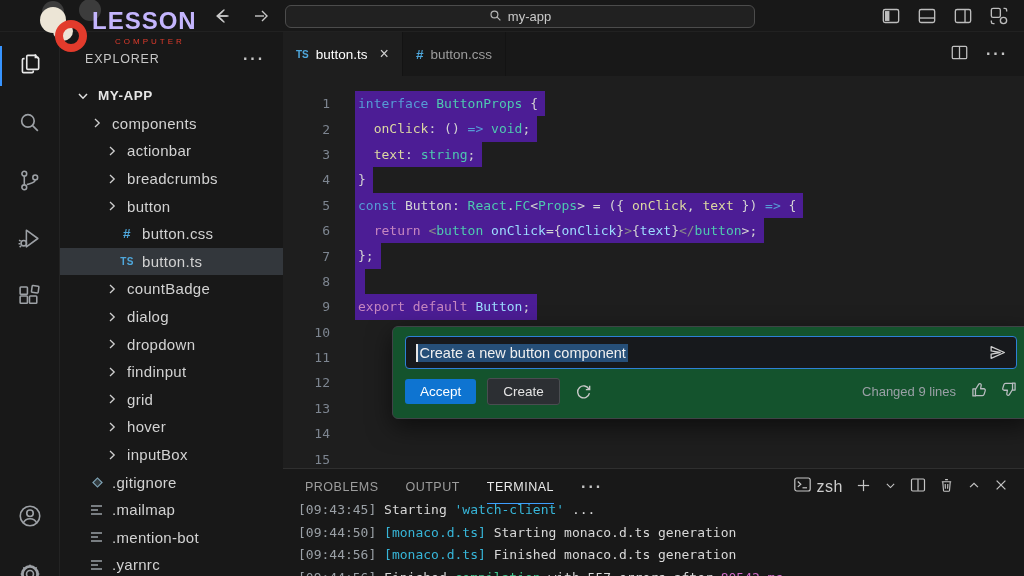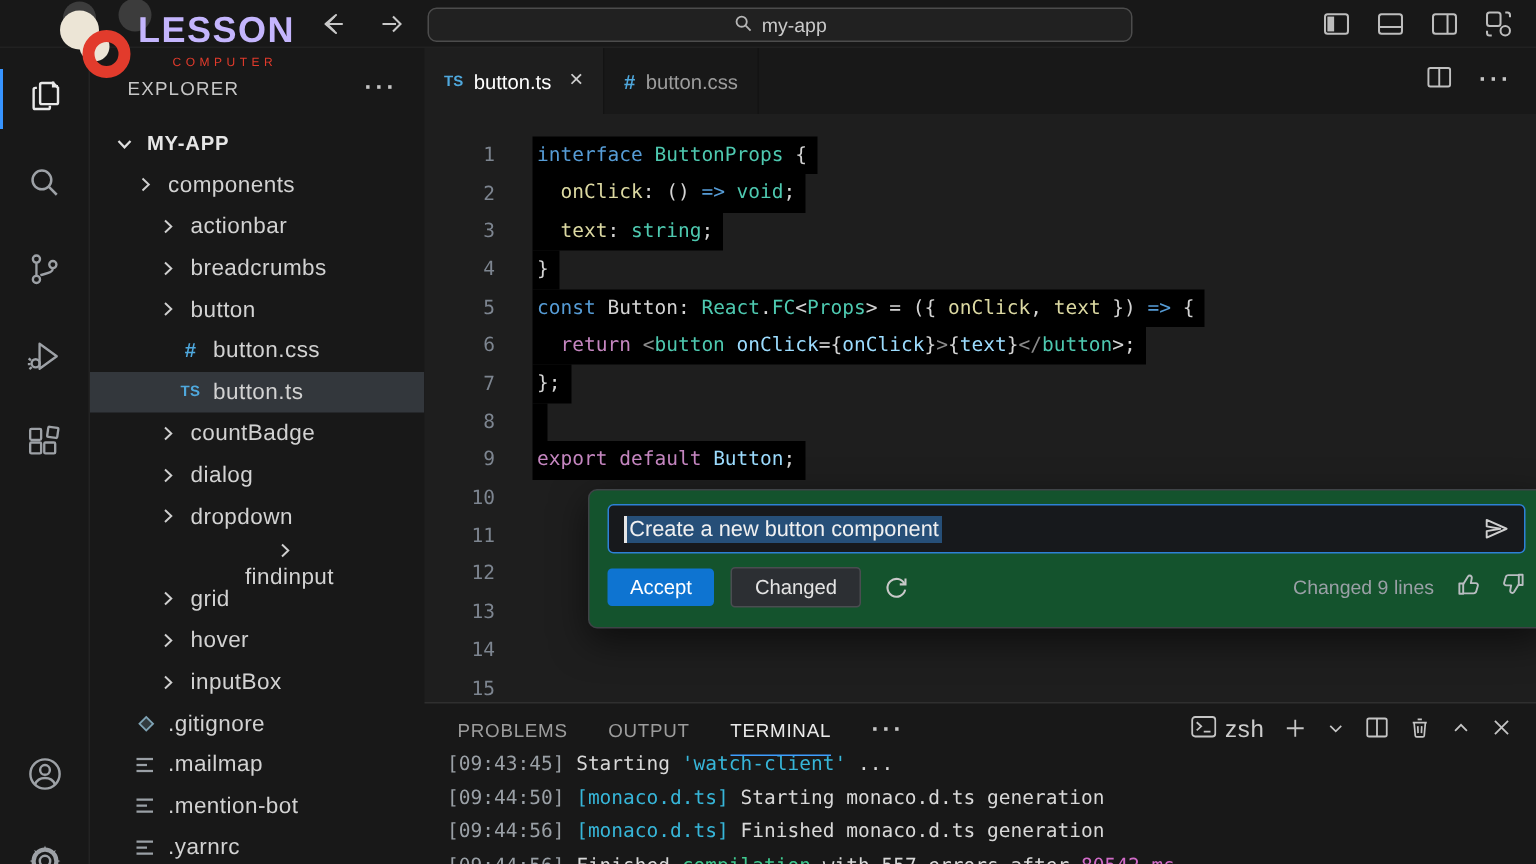--- a/index.html
+++ b/index.html
@@ -48,21 +48,21 @@
   .tab-icon.css { color:#4fa8dd; font-weight:bold; font-size:13.5px; }
   .tab-close { font-size:16px; color:#cfcfcf; margin-left:5px; line-height:1; }
   .editor-actions { margin-left:auto; display:flex; align-items:center; gap:18px; padding-right:16px; }
 
   
   .editor { height:392px; background:#1e1e1e; position:relative; overflow:hidden; flex:none; }
   .code { position:absolute; inset:0; padding-top:15px; }
   .code-line { height:25.4px; display:flex; align-items:center; font-family:"DejaVu Sans Mono",monospace; font-size:13px; white-space:pre; }
   .ln { width:47px; text-align:right; color:#7d8590; flex:none; font-size:13px; }
   .ct { margin-left:28px; height:25.4px; line-height:25.4px; }
-  .ct.hl { background:#000000; padding:0 7px 0 3px; margin-left:25px; min-width:10px; }
+  .ct.hl { background:#4c1d95; padding:0 7px 0 3px; margin-left:25px; min-width:10px; }
   .c-kw{color:#569cd6} .c-kw2{color:#c586c0} .c-type{color:#4ec9b0} .c-mem{color:#dcd9a2}
   .c-attr{color:#9cdcfe} .c-plain{color:#d4d4d4} .c-gray{color:#8a8a8a}
 
   
   .inline-chat { position:absolute; left:85px; top:250px; width:638px; height:93px; background:#14532d; border:1px solid #3f4347; border-radius:6px; box-shadow:0 8px 24px rgba(0,0,0,.55); z-index:20; padding:9px 12px;margin-left:24px; }
   .chat-input { height:33px; border:1.5px solid #2e80d6; border-radius:4px; background:#17191c; display:flex; align-items:center; padding:0 10px; }
   .caret { width:1.5px; height:18px; background:#e6e6e6; flex:none; }
   .sel { font-size:14.5px; color:#f0f0f0; background:#264f78; padding:1px 2px; }
   .send-btn { margin-left:auto; display:flex; }
   .chat-actions { display:flex; align-items:center; margin-top:9px; gap:11px; }
@@ -297,21 +297,21 @@
           <span>dialog</span>
         </div>
         <div class="tree-row" style="padding-left: 43px;">
           <span class="tree-icon">
             <svg width="16" height="16" viewBox="0 0 16 16" fill="none" stroke="#cfcfcf" stroke-width="1.3">
               <polyline points="6,4 10.2,8 6,12"></polyline>
             </svg>
           </span>
           <span>dropdown</span>
         </div>
-        <div class="tree-row" style="padding-left: 43px; flex-direction: column;">
+        <div class="tree-row" style="padding-left: 43px;">
           <span class="tree-icon">
             <svg width="16" height="16" viewBox="0 0 16 16" fill="none" stroke="#cfcfcf" stroke-width="1.3">
               <polyline points="6,4 10.2,8 6,12"></polyline>
             </svg>
           </span>
           <span>findinput</span>
         </div>
         <div class="tree-row" style="padding-left: 43px;">
           <span class="tree-icon">
             <svg width="16" height="16" viewBox="0 0 16 16" fill="none" stroke="#cfcfcf" stroke-width="1.3">
@@ -426,21 +426,21 @@
           <span class="caret"></span>
           <span class="sel">Create a new button component</span>
           <span class="send-btn">
             <svg width="17" height="17" viewBox="0 0 16 16" fill="none" stroke="#cfcfcf" stroke-width="1.2" stroke-linejoin="round">
                 <path d="M2 13.5 L14.5 8 L2 2.5 L2 6.5 L10.5 8 L2 9.5 Z"></path>
               </svg>
           </span>
         </div>
         <div class="chat-actions">
           <button class="btn btn-accept">Accept</button>
-          <button class="btn btn-discard">Changed</button>
+          <button class="btn btn-discard">Create</button>
           <span class="retry-btn">
             <svg width="17" height="17" viewBox="0 0 16 16" fill="none" stroke="#c9c9c9" stroke-width="1.3">
                 <path d="M13.2 6 A5.6 5.6 0 1 0 13.6 9.5"></path>
                 <polyline points="13.8,2.5 13.8,6.2 10.2,6.2"></polyline>
               </svg>
           </span>
           <span class="chat-status">Changed 9 lines</span>
           <span class="thumbs">
             <span>
               <svg width="17" height="17" viewBox="0 0 16 16" fill="none" stroke="#b9bdc1" stroke-width="1.2" stroke-linejoin="round">

